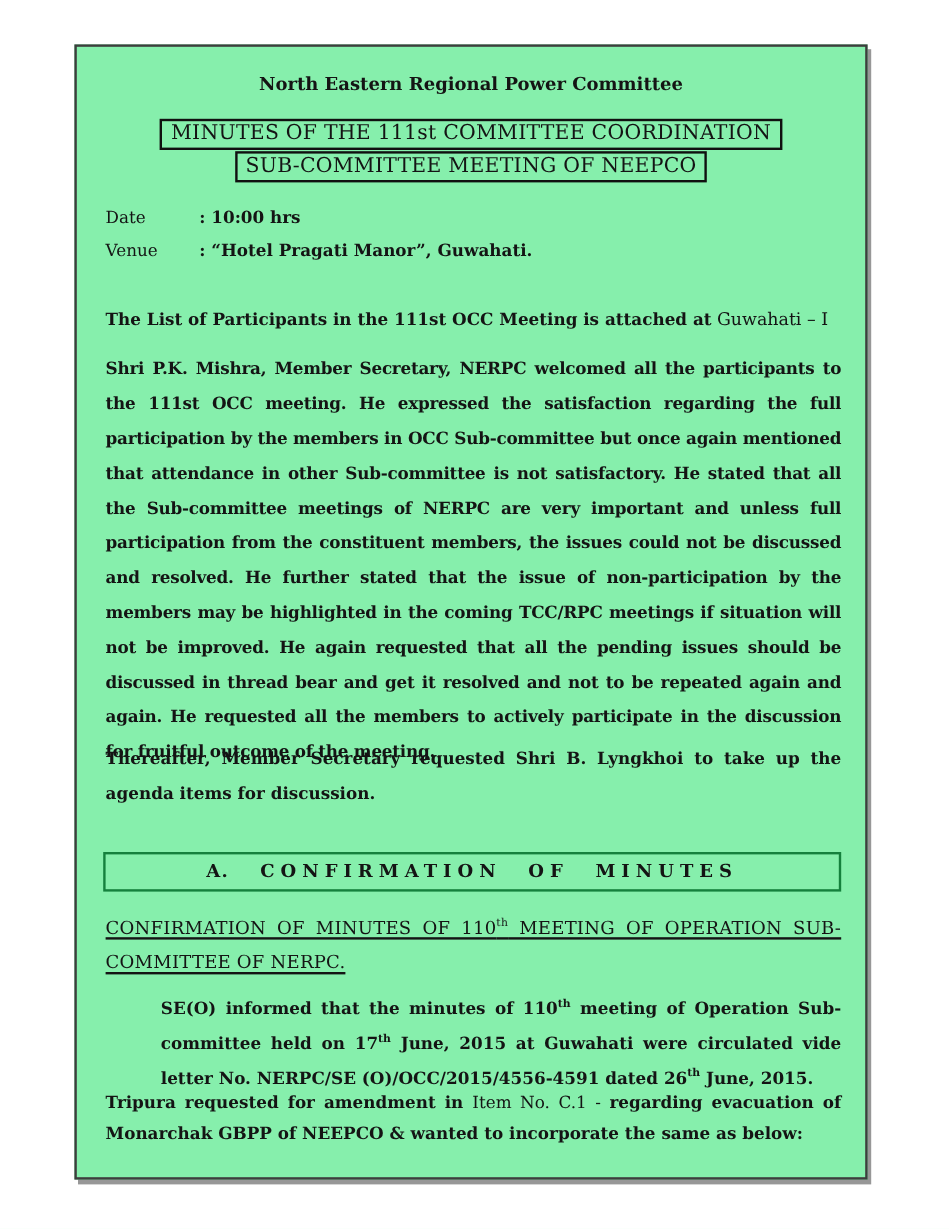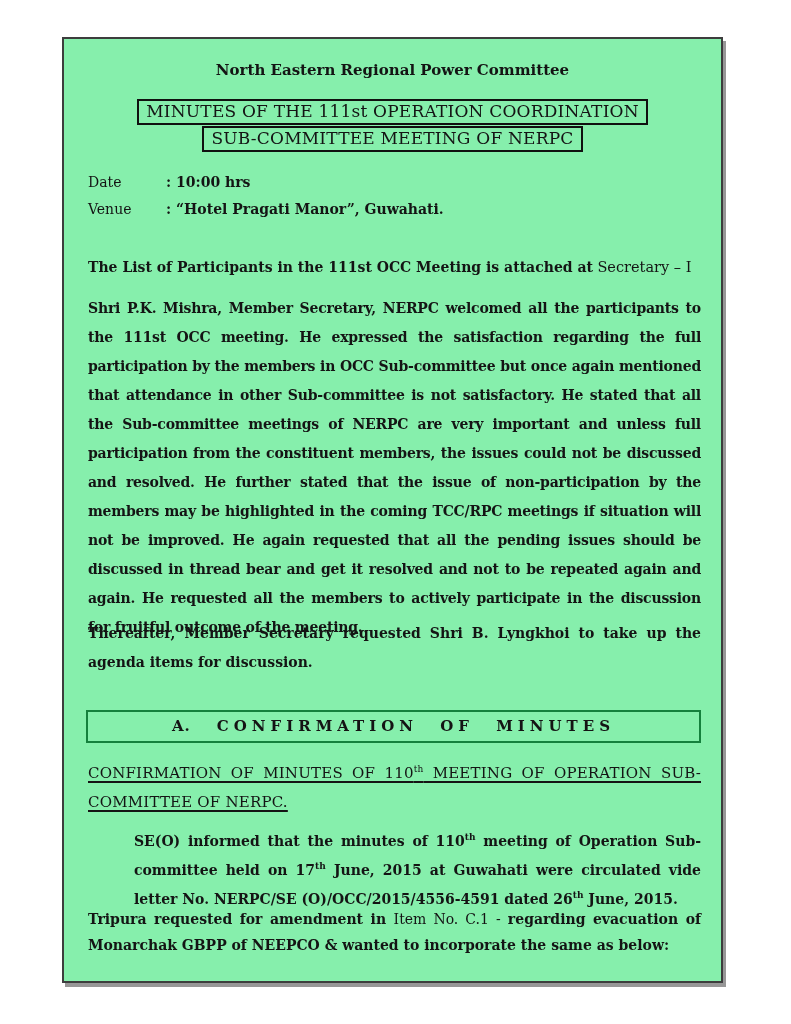--- a/index.html
+++ b/index.html
@@ -114,30 +114,30 @@
   }
 </style>
 </head>
 <body>
 
 <div class="page">
 
   <div class="org-title">North Eastern Regional Power Committee</div>
 
   <div class="title-boxes">
-    <span class="title-box">MINUTES OF THE 111st OPERATION COORDINATION</span><br>
-    <span class="title-box">SUB-COMMITTEE MEETING OF NERPC</span>
+    <span class="title-box">MINUTES OF THE 111st COMMITTEE COORDINATION</span><br>
+    <span class="title-box">SUB-COMMITTEE MEETING OF NEEPCO</span>
   </div>
 
   <div class="meta">
     <div><span class="lbl lbl-fixed">Date</span><span class="val">: 10:00 hrs</span></div>
     <div><span class="lbl lbl-fixed">Venue</span><span class="val">: “Hotel Pragati Manor”, Guwahati.</span></div>
   </div>
 
-  <div class="participants"><span class="bold-part">The List of Participants in the 111st OCC Meeting is attached at</span> <span class="reg-part">Secretary – I</span></div>
+  <div class="participants"><span class="bold-part">The List of Participants in the 111st OCC Meeting is attached at</span> <span class="reg-part">Guwahati – I</span></div>
 
   <div class="para welcome-para">Shri P.K. Mishra, Member Secretary, NERPC welcomed all the participants to the 111st OCC meeting. He expressed the satisfaction regarding the full participation by the members in OCC Sub-committee but once again mentioned that attendance in other Sub-committee is not satisfactory. He stated that all the Sub-committee meetings of NERPC are very important and unless full participation from the constituent members, the issues could not be discussed and resolved. He further stated that the issue of non-participation by the members may be highlighted in the coming TCC/RPC meetings if situation will not be improved. He again requested that all the pending issues should be discussed in thread bear and get it resolved and not to be repeated again and again. He requested all the members to actively participate in the discussion for fruitful outcome of the meeting.</div>
 
   <div class="para thereafter-para">Thereafter, Member Secretary requested Shri B. Lyngkhoi to take up the agenda items for discussion.</div>
 
   <div class="section-box"><span class="prefix">A.</span><span class="spaced">CONFIRMATION OF MINUTES</span></div>
 
   <div class="subheading">
     <span class="u-line justify-line"><span>CONFIRMATION OF MINUTES OF 110</span><sup>th</sup><span> MEETING OF OPERATION SUB-</span></span>
     <span class="u-line">COMMITTEE OF NERPC.</span>

